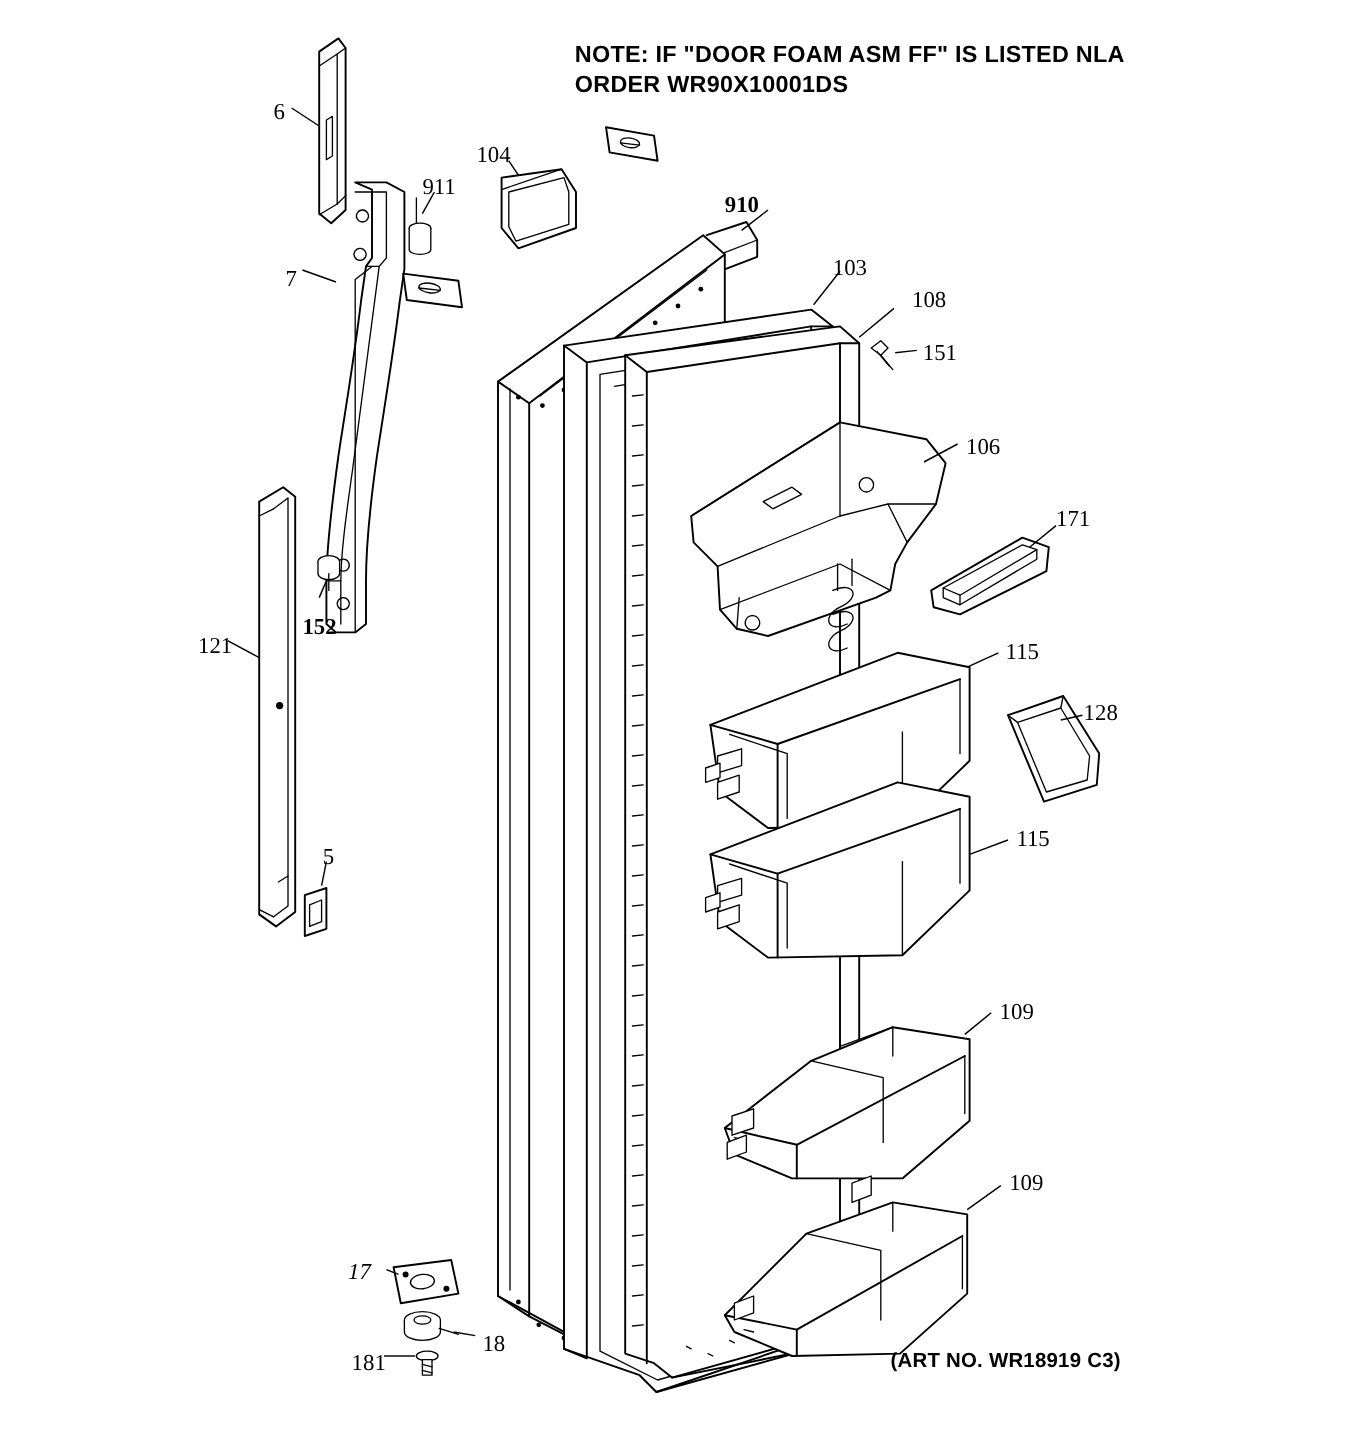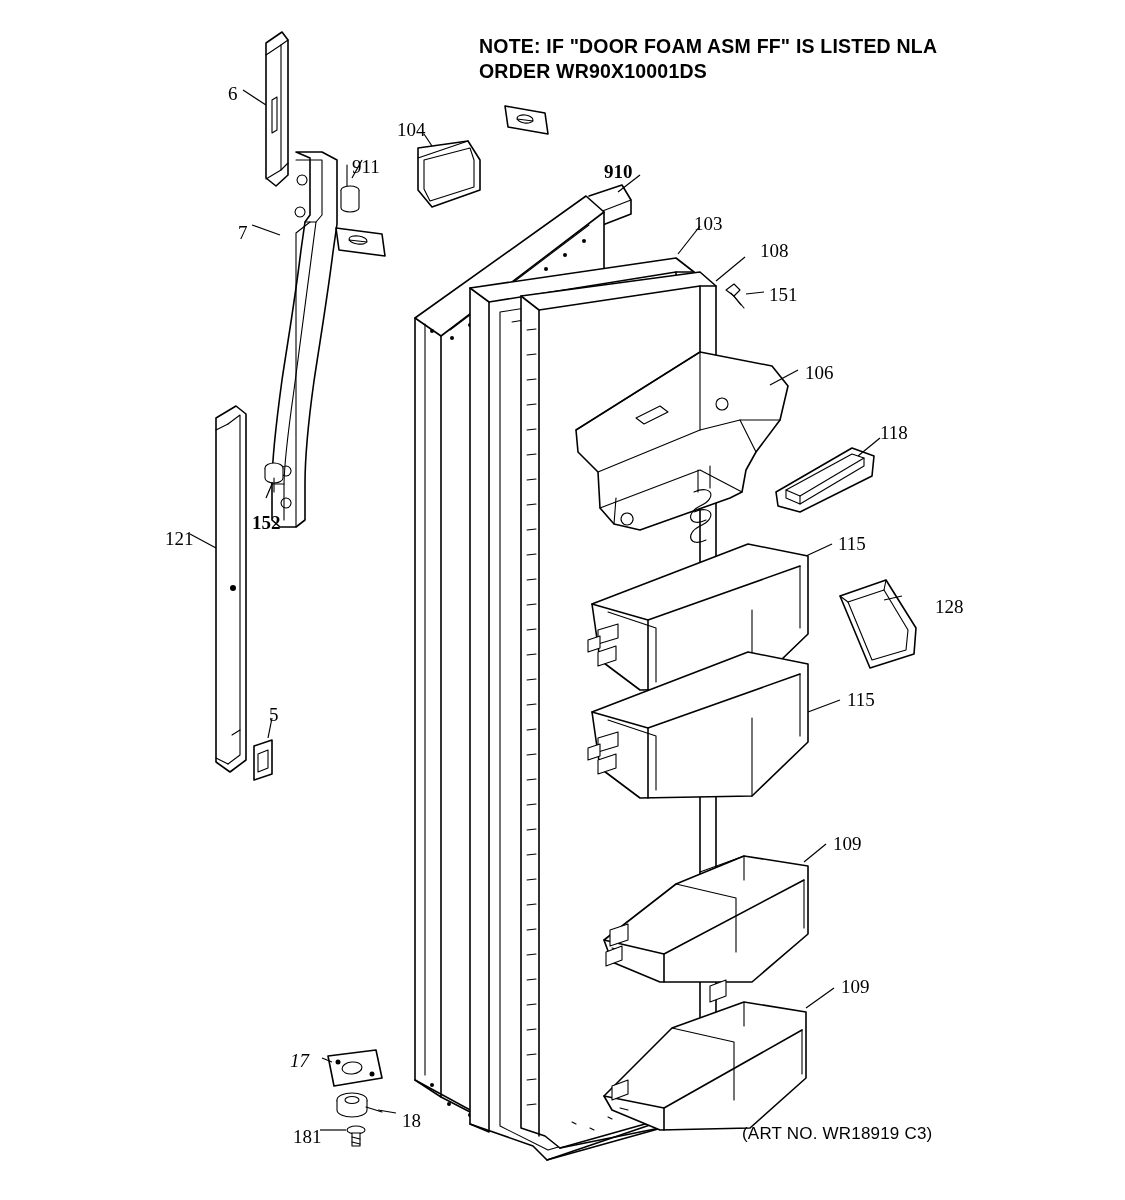--- a/index.html
+++ b/index.html
@@ -27,21 +27,21 @@
     font-weight: bold;
     letter-spacing: 0.2px;
     line-height: 25px;
     white-space: pre;
   }
   .art-no {
     position: absolute;
     left: 742px;
     top: 1124px;
     font-size: 17px;
-    font-weight: normal;
+    font-weight: bold;
     letter-spacing: 0.2px;
     white-space: nowrap;
     text-align: right;
   }
   .callout {
     position: absolute;
     font-family: "Liberation Serif", serif;
     font-size: 19px;
     color: #000;
     white-space: nowrap;
@@ -365,30 +365,30 @@
       <path class="fillw-thin" d="M352 1133 L352 1146 L360 1146 L360 1133 Z"></path>
       <path class="ln-thin" d="M352 1137 L360 1139"></path>
       <path class="ln-thin" d="M352 1142 L360 1144"></path>
     </g>
     <path class="ln-lead" d="M320 1130 L346 1130"></path>
 
   </svg>
 
   <div class="callout" style="left:228px; top:83px;">6</div>
   <div class="callout" style="left:238px; top:222px;">7</div>
-  <div class="callout" style="left:352px; top:156px;">911</div>
+  <div class="callout" style="left:352px; top:146px;">911</div>
   <div class="callout" style="left:397px; top:119px;">104</div>
   <div class="callout" style="left:604px; top:161px;font-weight:bold;">910</div>
   <div class="callout" style="left:694px; top:213px;text-align:center;">103</div>
   <div class="callout" style="left:740px; top:240px;margin-left:20px;">108</div>
   <div class="callout" style="left:769px; top:284px;">151</div>
   <div class="callout" style="left:805px; top:362px;">106</div>
-  <div class="callout" style="left:880px; top:422px;">118</div>
+  <div class="callout" style="left:880px; top:422px;">171</div>
   <div class="callout" style="left:838px; top:533px;">115</div>
-  <div class="callout" style="left:903px; top:596px;margin-left:32px;">128</div>
+  <div class="callout" style="left:903px; top:584px;">128</div>
   <div class="callout" style="left:847px; top:689px;">115</div>
   <div class="callout" style="left:833px; top:833px;">109</div>
   <div class="callout" style="left:841px; top:976px;">109</div>
   <div class="callout" style="left:252px; top:512px;font-weight:bold;">152</div>
   <div class="callout" style="left:165px; top:528px;text-align:right;">121</div>
   <div class="callout" style="left:269px; top:704px;">5</div>
   <div class="callout" style="left:290px; top:1050px;font-style:italic;">17</div>
   <div class="callout" style="left:402px; top:1110px;text-align:center;">18</div>
   <div class="callout" style="left:293px; top:1126px;">181</div>
 

